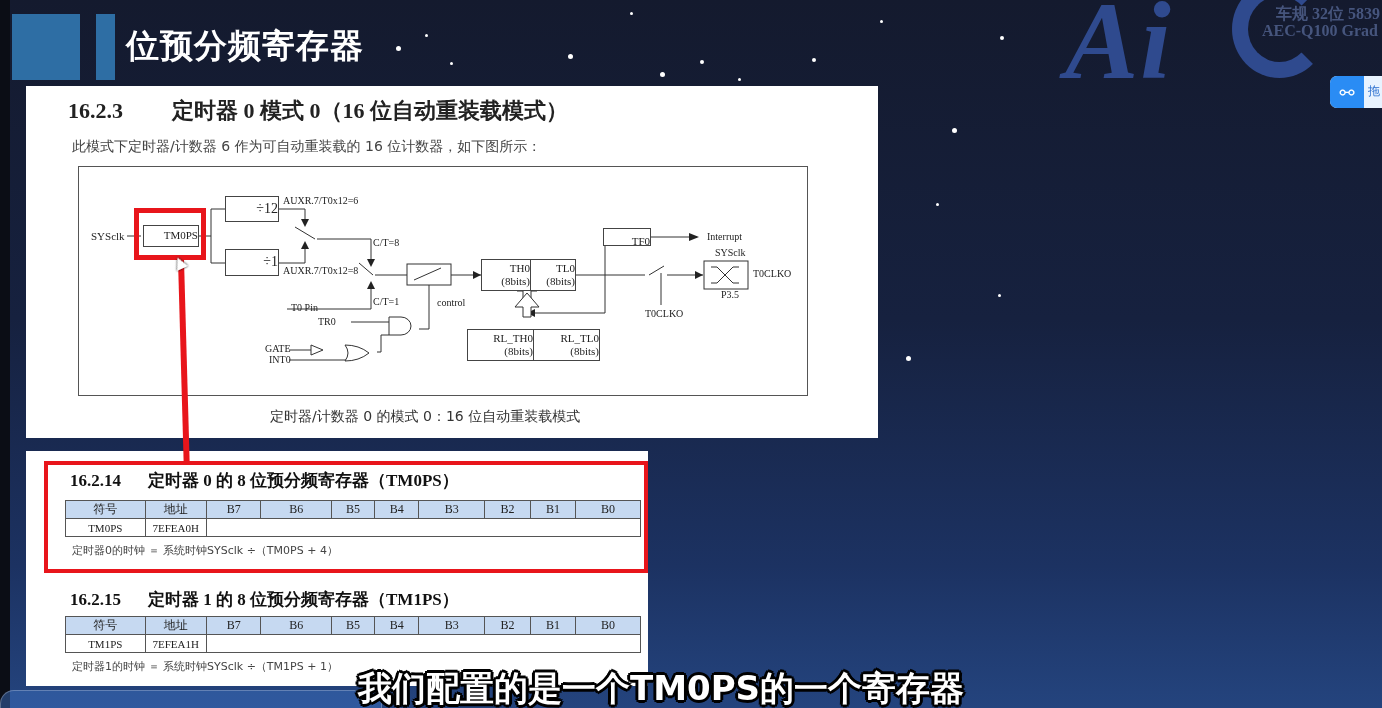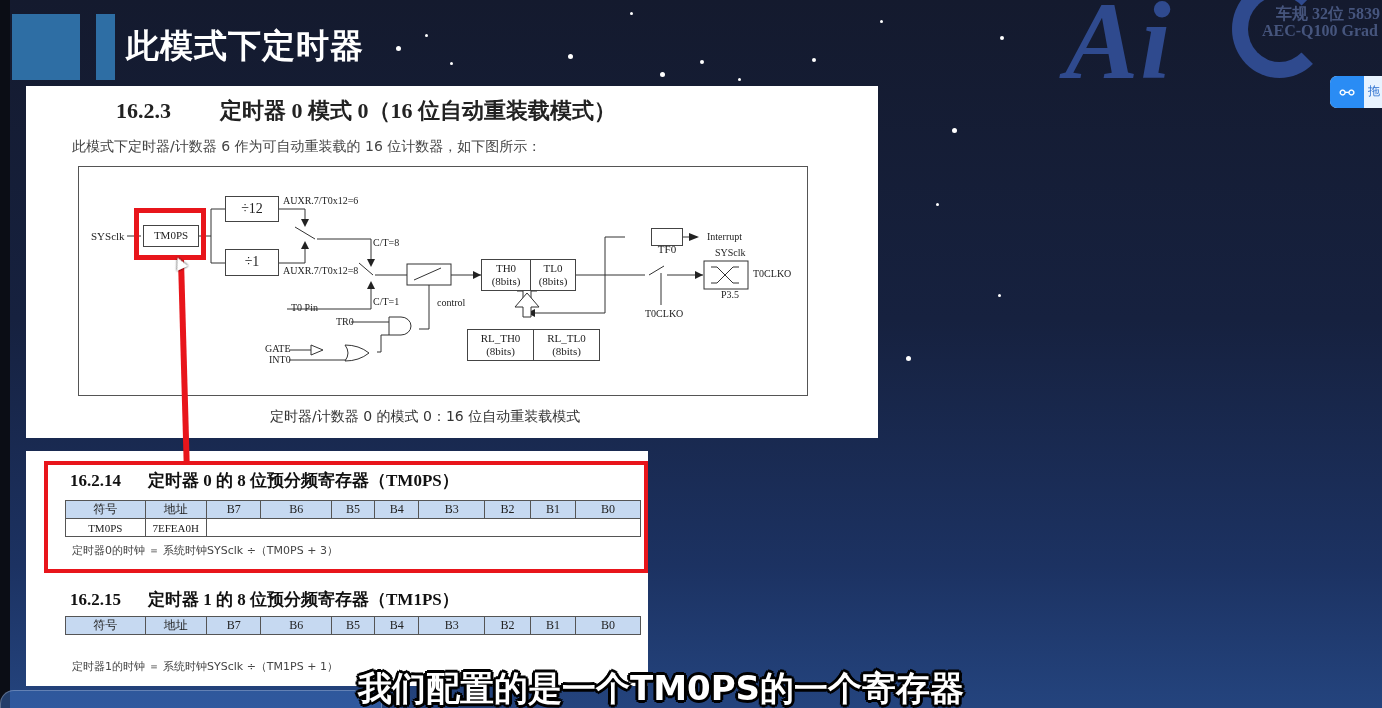--- a/index.html
+++ b/index.html
@@ -17,26 +17,26 @@
   .logo-ring{left:1232px;top:-20px;width:95px;height:98px;border:16px solid #2f4a8e;border-radius:50%;border-right-color:transparent;box-sizing:border-box;}
   .logo-text1{left:1276px;top:4px;font-size:16px;font-weight:bold;color:#46557d;white-space:nowrap;}
   .logo-text2{left:1262px;top:22px;font-size:16px;font-weight:bold;color:#46557d;white-space:nowrap;}
   .side-widget{left:1330px;top:76px;width:60px;height:32px;border-radius:7px;background:#e8f3ff;overflow:hidden;}
   .side-widget .ic{position:absolute;left:0;top:0;width:34px;height:32px;background:#2a8cf4;display:flex;align-items:center;justify-content:center;color:#fff;font-size:18px;font-family:"DejaVu Sans",sans-serif;}
   .side-widget .lbl{position:absolute;left:38px;top:7px;font-size:12px;color:#2a6fcf;font-family:"DejaVu Sans",sans-serif;}
   
   .doc1{left:26px;top:86px;width:852px;height:352px;background:#fff;}
   .doc2{left:26px;top:451px;width:622px;height:235px;background:#fff;}
   .sec-title{font-weight:bold;font-size:22px;color:#222;white-space:nowrap;}
-  .sec-num{display:inline-block;width:104px;margin-left:48px;}
+  .sec-num{display:inline-block;width:104px;}
   .para{font-size:14px;color:#444;font-family:"DejaVu Sans",sans-serif;}
   .caption{font-size:14px;color:#333;font-family:"DejaVu Sans",sans-serif;}
   .diagram-frame{left:78px;top:166px;width:730px;height:230px;border:1px solid #555;box-sizing:border-box;}
   .dlbl{position:absolute;font-size:10px;color:#222;white-space:nowrap;font-family:"Liberation Serif",serif;}
-  .dbox{position:absolute;border:1px solid #444;background:#fff;box-sizing:border-box;font-size:11px;color:#222;text-align:center;font-family:"Liberation Serif",serif;line-height:1.15;}
+  .dbox{position:absolute;border:1px solid #444;background:#fff;box-sizing:border-box;font-size:11px;color:#222;text-align:right;font-family:"Liberation Serif",serif;line-height:1.15;}
   
   .reg-title{font-weight:bold;font-size:17px;color:#111;white-space:nowrap;}
   table.reg{border-collapse:collapse;font-size:11px;color:#222;font-family:"Liberation Serif",serif;}
   table.reg th{background:#c6d9f1;font-weight:normal;border:1px solid #555;height:17px;padding:0;font-size:12px;}
   table.reg td{border:1px solid #555;height:17px;padding:0;text-align:center;background:#fff;}
   .formula{font-size:11px;color:#444;font-family:"DejaVu Sans",sans-serif;white-space:nowrap;}
   
   .red-box-small{left:134px;top:208px;width:72px;height:52px;border:5px solid #e8151b;box-sizing:border-box;}
   .red-line{left:178px;top:260px;width:6px;height:205px;background:#e8151b;transform:rotate(-1.6deg);transform-origin:top;}
   .red-box-big{left:44px;top:461px;width:604px;height:112px;border:4px solid #e8151b;box-sizing:border-box;}
@@ -63,21 +63,21 @@
 <div class="star" style="left:1000px;top:36px;width:4px;height:4px"></div>
 <div class="star" style="left:952px;top:128px;width:5px;height:5px"></div>
 <div class="star" style="left:936px;top:203px;width:3px;height:3px"></div>
 <div class="star" style="left:998px;top:294px;width:3px;height:3px"></div>
 <div class="star" style="left:906px;top:356px;width:5px;height:5px"></div>
 <div class="star" style="left:630px;top:12px;width:3px;height:3px"></div>
 <div class="star" style="left:450px;top:62px;width:3px;height:3px"></div>
 
 <div class="abs hdr-block1"></div>
 <div class="abs hdr-block2"></div>
-<div class="abs hdr-title">此模式下定时器</div>
+<div class="abs hdr-title">位预分频寄存器</div>
 
 <div class="abs logo-ai">Ai</div>
 <div class="abs logo-ring"></div>
 <div class="abs logo-text1">车规 32位 5839</div>
 <div class="abs logo-text2">AEC-Q100 Grad</div>
 
 <div class="abs side-widget">
   <div class="ic">⚯</div>
   <span class="lbl">拖</span>
 </div>
@@ -149,28 +149,28 @@
   <div class="dlbl" style="left:12px;top:63px;font-size:11px">SYSclk</div>
   <div class="dbox" style="left:64px;top:58px;width:56px;height:22px;padding-top:3px">TM0PS</div>
   <div class="dbox" style="left:146px;top:29px;width:54px;height:26px;font-size:14px;padding-top:4px">÷12</div>
   <div class="dbox" style="left:146px;top:82px;width:54px;height:27px;font-size:14px;padding-top:4px">÷1</div>
   <div class="dlbl" style="left:204px;top:28px">AUXR.7/T0x12=6</div>
   <div class="dlbl" style="left:204px;top:98px">AUXR.7/T0x12=8</div>
   <div class="dlbl" style="left:294px;top:70px">C/T=8</div>
   <div class="dlbl" style="left:294px;top:129px">C/T=1</div>
   <div class="dlbl" style="left:212px;top:135px">T0 Pin</div>
   <div class="dlbl" style="left:358px;top:130px">control</div>
-  <div class="dlbl" style="left:257px;top:149px">TR0</div>
+  <div class="dlbl" style="left:239px;top:149px">TR0</div>
   <div class="dlbl" style="left:186px;top:176px">GATE</div>
   <div class="dlbl" style="left:190px;top:187px">INT0</div>
   <div class="dbox" style="left:402px;top:92px;width:50px;height:32px;padding-top:2px"><span>TH0</span><br><span>(8bits)</span></div>
   <div class="dbox" style="left:451px;top:92px;width:46px;height:32px;padding-top:2px"><span>TL0</span><br><span>(8bits)</span></div>
   <div class="dbox" style="left:388px;top:162px;width:67px;height:32px;padding-top:2px"><span>RL_TH0</span><br><span>(8bits)</span></div>
   <div class="dbox" style="left:454px;top:162px;width:67px;height:32px;padding-top:2px"><span>RL_TL0</span><br><span>(8bits)</span></div>
-  <div class="dbox" style="left:572px;top:61px;width:32px;height:18px;padding-top:14px">TF0</div>
+  <div class="dbox" style="left:524px;top:61px;width:48px;height:18px;padding-top:6px">TF0</div>
   <div class="dlbl" style="left:628px;top:64px">Interrupt</div>
   <div class="dlbl" style="left:636px;top:80px">SYSclk</div>
   <div class="dlbl" style="left:674px;top:101px">T0CLKO</div>
   <div class="dlbl" style="left:642px;top:122px">P3.5</div>
   <div class="dlbl" style="left:566px;top:141px">T0CLKO</div>
 </div>
 <div class="abs caption" style="left:270px;top:408px">定时器/计数器 0 的模式 0：16 位自动重装载模式</div>
 
 <div class="abs doc2"></div>
 
@@ -203,21 +203,21 @@
     <th>B1</th>
     <th>B0</th>
   </tr>
   <tr>
     <td>TM0PS</td>
     <td>7EFEA0H</td>
     <td colspan="8"></td>
   </tr>
 </tbody>
   </table>
-<div class="abs formula" style="left:72px;top:543px">定时器0的时钟 ＝ 系统时钟SYSclk ÷（TM0PS + 3）</div>
+<div class="abs formula" style="left:72px;top:543px">定时器0的时钟 ＝ 系统时钟SYSclk ÷（TM0PS + 4）</div>
 
 <div class="abs reg-title" style="left:70px;top:588px">
   <span style="display:inline-block;width:78px">16.2.15</span><span>定时器 1 的 8 位预分频寄存器（TM1PS）</span>
 </div>
 <table class="abs reg" style="left:65px;top:616px;width:576px">
   <colgroup>
       <col style="width:70px">
       <col style="width:54px">
       <col style="width:48px">
       <col style="width:62px">
@@ -234,20 +234,25 @@
     <th>地址</th>
     <th>B7</th>
     <th>B6</th>
     <th>B5</th>
     <th>B4</th>
     <th>B3</th>
     <th>B2</th>
     <th>B1</th>
     <th>B0</th>
   </tr>
+  <tr>
+    <td>TM1PS</td>
+    <td>7EFEA1H</td>
+    <td colspan="8"></td>
+  </tr>
 </tbody>
   </table>
 <div class="abs formula" style="left:72px;top:659px">定时器1的时钟 ＝ 系统时钟SYSclk ÷（TM1PS + 1）</div>
 
 <div class="abs red-box-small"></div>
 <div class="abs red-line"></div>
 <div class="abs red-box-big"></div>
 <div class="abs cursor"></div>
 
 <div class="abs bottom-bar"></div>

